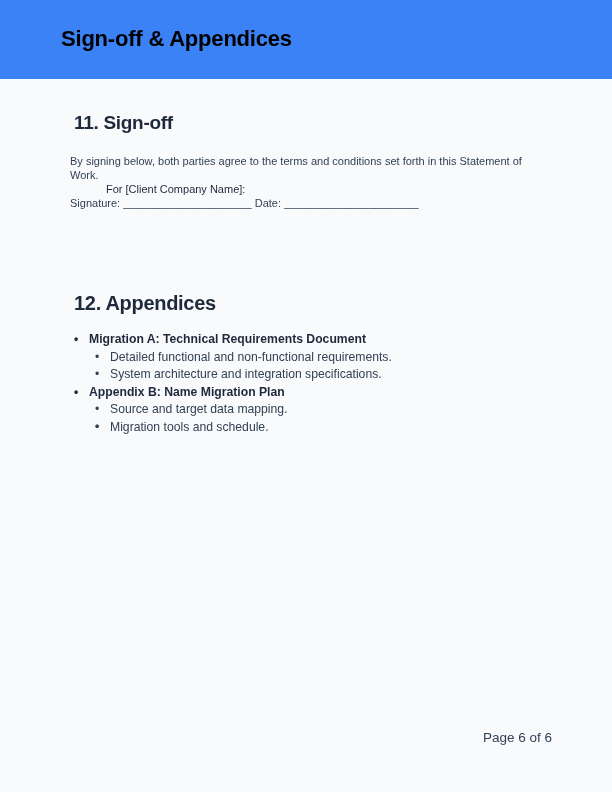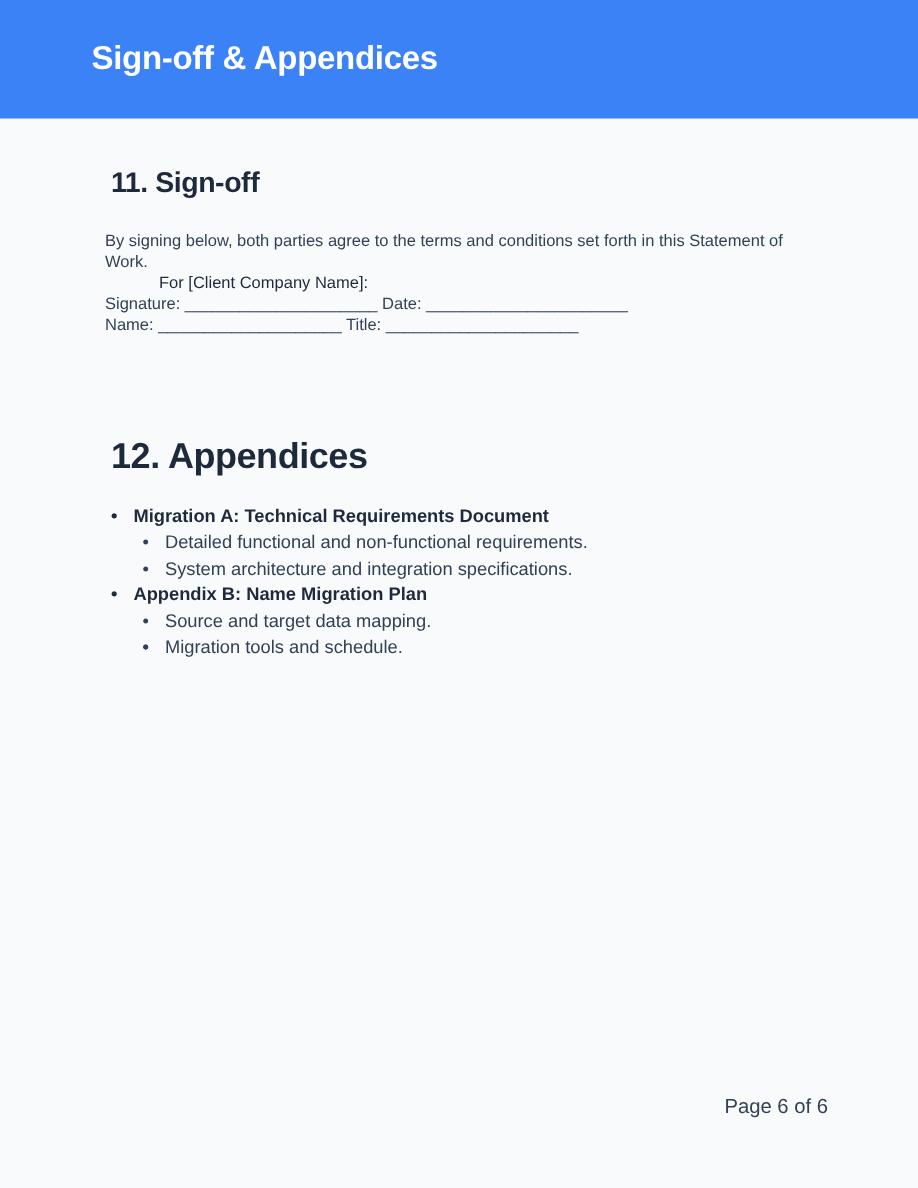--- a/index.html
+++ b/index.html
@@ -24,21 +24,21 @@
     left: 0;
     width: 612px;
     height: 79px;
     background: #3b82f6;
     display: flex;
     align-items: center;
   }
 
   .page-header-title {
     margin-left: 61px;
-    color: #ffffff;
+    color: #000000;
     font-size: 22px;
     font-weight: bold;
     letter-spacing: -0.2px;
     line-height: 1.1;
   }
 
   
   .content {
     position: absolute;
     top: 79px;
@@ -62,21 +62,21 @@
     font-weight: bold;
     line-height: 1.2;
   }
 
   .section-signoff .section-heading {
     font-size: 19px;
     letter-spacing: -0.3px;
   }
 
   .section-appendices .section-heading {
-    font-size: 24px;
+    font-size: 20px;
     letter-spacing: -0.3px;
   }
 
   
   .signoff-body {
     margin-top: 19px;
     margin-left: 70px;
     width: 470px;
     height: 78px;
     overflow: hidden;
@@ -161,21 +161,20 @@
 
 <div class="content">
 
   <div class="section section-signoff">
     <h2 class="section-heading">11. Sign-off</h2>
 
     <div class="signoff-body">
       <div class="signoff-line">By signing below, both parties agree to the terms and conditions set forth in this Statement of Work.</div>
       <div class="signoff-line bold">For [Client Company Name]:</div>
       <div class="signoff-line">Signature: _____________________ Date: ______________________</div>
-      <div class="signoff-line">Name: ____________________ Title: _____________________</div>
 
     </div>
   </div>
 
   <div class="section section-appendices">
     <h2 class="section-heading">12. Appendices</h2>
 
     <ul class="appendix-list">
 
       <li class="appendix-item">

